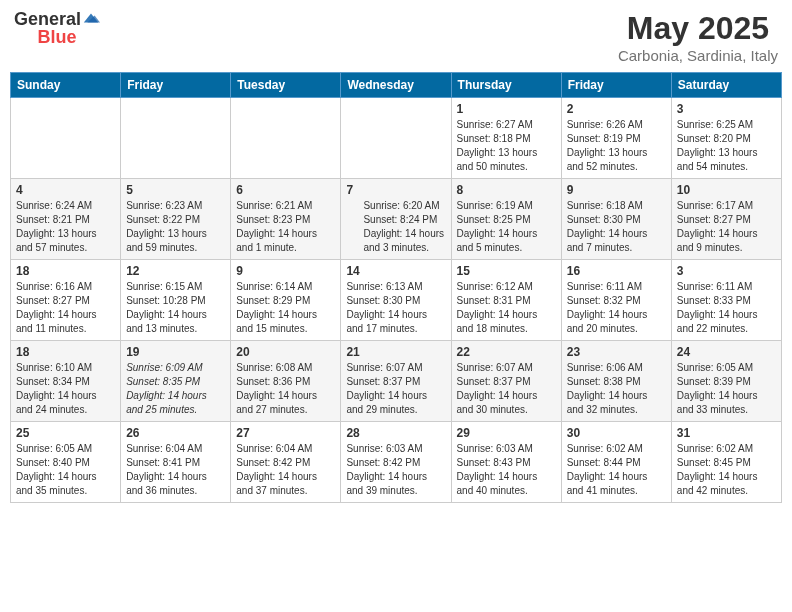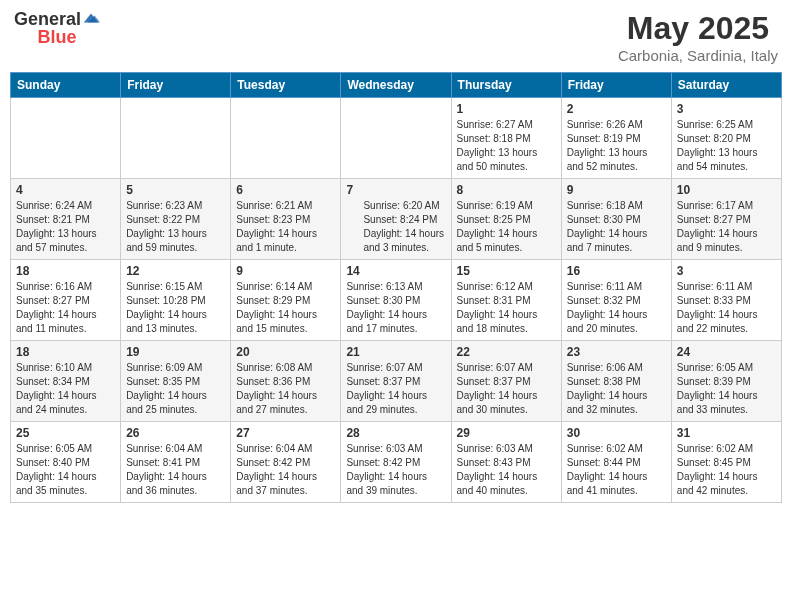--- a/index.html
+++ b/index.html
@@ -239,21 +239,21 @@
       </tr>
       <tr>
         <td>
           <span class="day-number">18</span>
           <div class="day-info" style="white-space: pre-line;">Sunrise: 6:10 AM
 Sunset: 8:34 PM
 Daylight: 14 hours and 24 minutes.</div>
         </td>
         <td>
           <span class="day-number">19</span>
-          <div class="day-info" style="white-space: pre-line;">Sunrise: 6:09 AM
+          <div class="day-info" style="white-space: pre-line; font-style: italic;">Sunrise: 6:09 AM
 Sunset: 8:35 PM
 Daylight: 14 hours and 25 minutes.</div>
         </td>
         <td>
           <span class="day-number">20</span>
           <div class="day-info" style="white-space: pre-line;">Sunrise: 6:08 AM
 Sunset: 8:36 PM
 Daylight: 14 hours and 27 minutes.</div>
         </td>
         <td>

